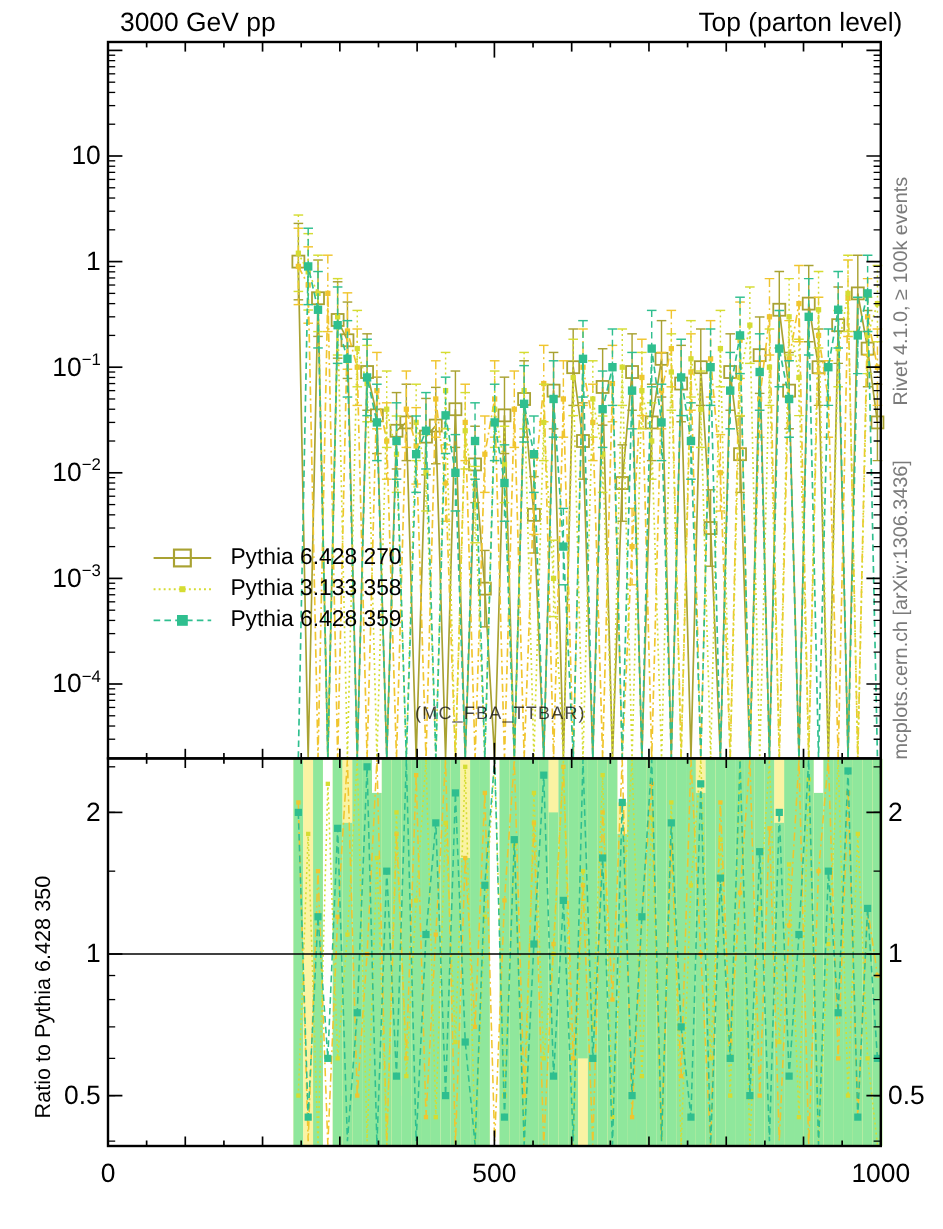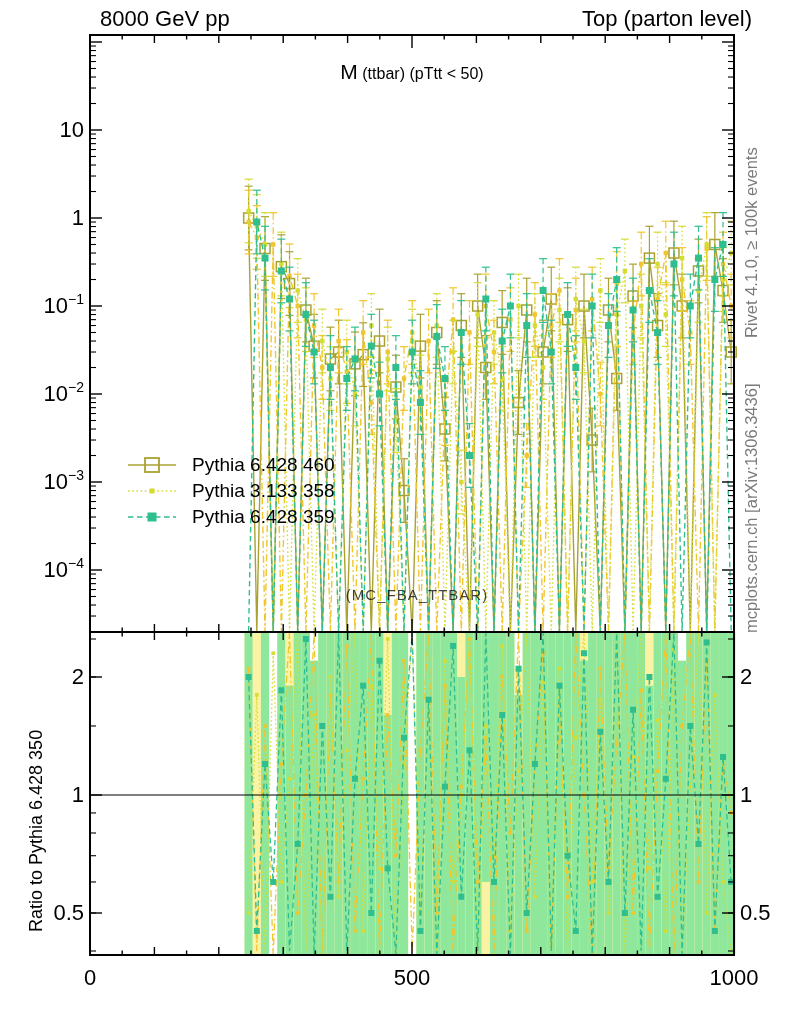--- a/index.html
+++ b/index.html
@@ -21,26 +21,23 @@
   .watermark{position:absolute;left:90px;width:654px;top:586px;text-align:center;z-index:3;
              font-size:15px;letter-spacing:1px;color:#000000;opacity:0.72;}
   .legend{position:absolute;left:126px;top:452px;z-index:4;}
   .lrow{display:flex;align-items:center;height:26px;}
   .llabel{font-size:19px;color:#000;margin-left:8px;white-space:nowrap;}
 </style>
 </head>
 <body>
 
 <div class="stage">
-  <div class="hdr hdr-left">8000 GeV pp</div>
+  <div class="hdr hdr-left">3000 GeV pp</div>
   <div class="hdr hdr-right">Top (parton level)</div>
 
-  <div class="plot-title">
-    <span class="t-main">M</span><span class="t-rest"> (ttbar) (pTtt &lt; 50)</span>
-  </div>
 
   <svg id="chart" width="786" height="1024">
       <g>
         <rect x="244.56" y="632.3304475954394" width="8.178799999999999" height="322.6695524045606" fill="#faf3a3"></rect>
         <rect x="244.56" y="632.3304475954394" width="8.178799999999999" height="322.6695524045606" fill="#8fe79c"></rect>
         <rect x="252.7388" y="632.3304475954394" width="8.178799999999999" height="322.6695524045606" fill="#faf3a3"></rect>
         <rect x="260.9176" y="632.3304475954394" width="8.178799999999999" height="322.6695524045606" fill="#faf3a3"></rect>
         <rect x="260.9176" y="632.3304475954394" width="8.178799999999999" height="322.6695524045606" fill="#8fe79c"></rect>
         <rect x="277.27520000000004" y="632.3304475954394" width="8.178799999999999" height="322.6695524045606" fill="#faf3a3"></rect>
         <rect x="277.27520000000004" y="632.3304475954394" width="8.178799999999999" height="322.6695524045606" fill="#8fe79c"></rect>
@@ -1171,21 +1168,21 @@
   <div class="side-text side2">mcplots.cern.ch [arXiv:1306.3436]</div>
   <div class="ratio-ylabel">Ratio to Pythia 6.428 350</div>
   <div class="watermark">(MC_FBA_TTBAR)</div>
 
   <div class="legend">
     <div class="lrow">
       <svg class="lsample" width="58" height="22">
           <line x1="2" y1="11" x2="50" y2="11" stroke="#a9a232" stroke-width="1.6"></line>
           <rect x="19" y="4" width="14" height="14" fill="none" stroke="#a9a232" stroke-width="1.8"></rect>
         </svg>
-      <span class="llabel">Pythia 6.428 460</span>
+      <span class="llabel">Pythia 6.428 270</span>
     </div>
     <div class="lrow">
       <svg class="lsample" width="58" height="22">
           <line x1="2" y1="11" x2="50" y2="11" stroke="#d5dc32" stroke-width="1.6" stroke-dasharray="1.6,2.6"></line>
           <rect x="23.5" y="8.5" width="5" height="5" fill="#d5dc32"></rect>
         </svg>
       <span class="llabel">Pythia 3.133 358</span>
     </div>
     <div class="lrow">
       <svg class="lsample" width="58" height="22">

